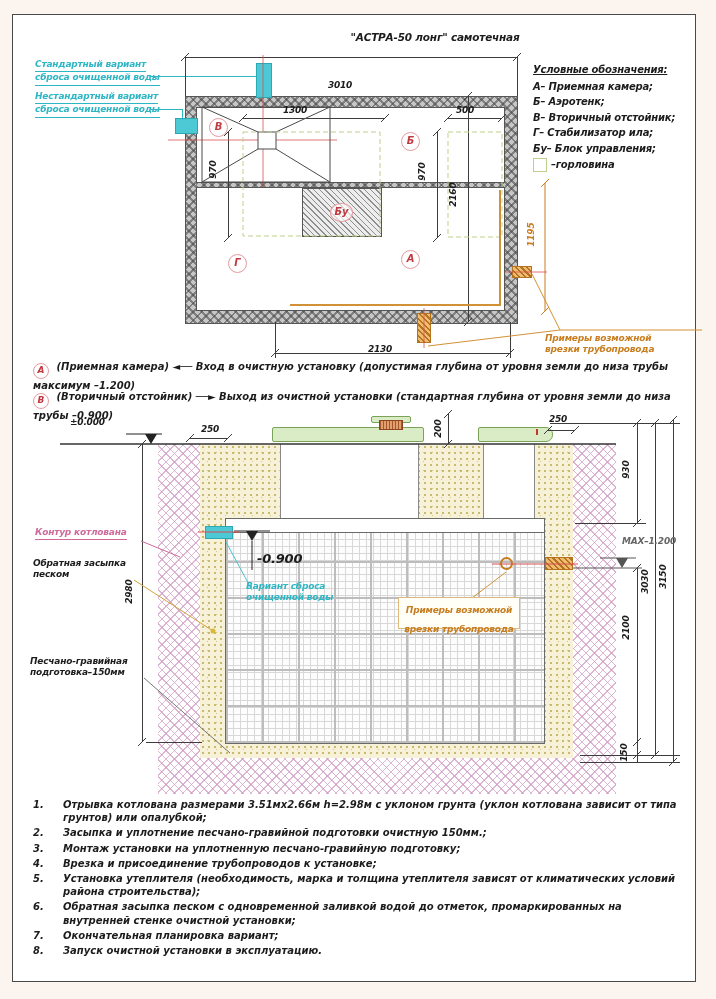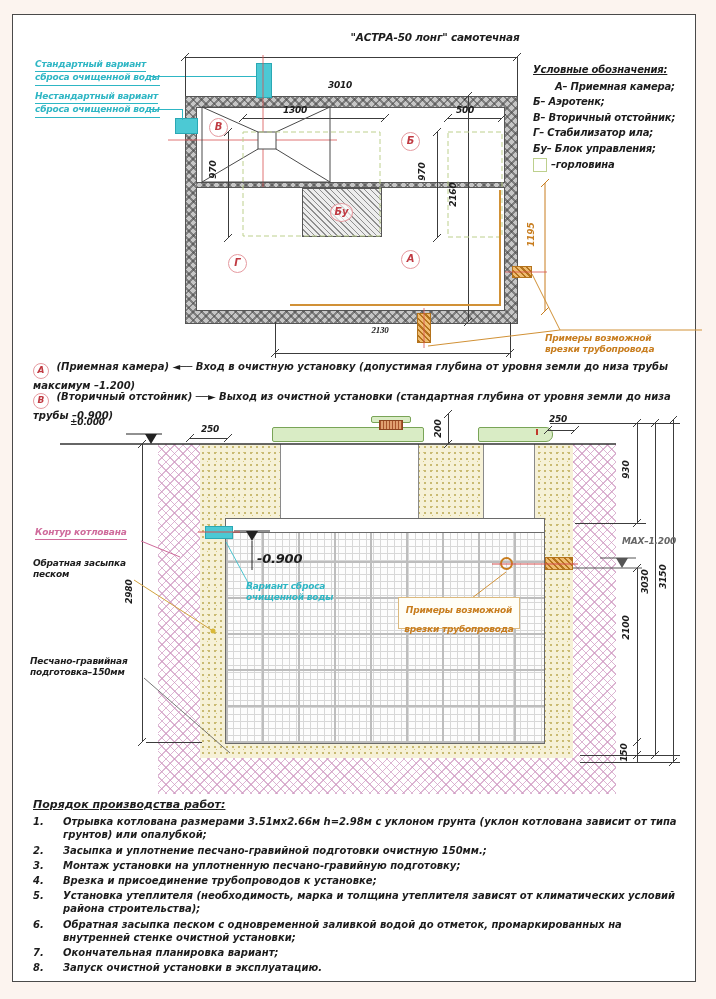--- a/index.html
+++ b/index.html
@@ -134,39 +134,39 @@
   <div class="circ" style="left:401px;top:250px;"><span>А</span></div>
   <div class="circ" style="left:330px;top:203px;width:21px;"><span>Бу</span></div>
 
   <div class="txt c" style="left:310px;top:43px;width:60px;margin-top:37px;">3010</div>
   <div class="txt c" style="left:270px;top:105px;width:50px;">1300</div>
   <div class="txt c" style="left:445px;top:105px;width:40px;">500</div>
   <div class="txt c rot" style="left:194px;top:164px;width:40px;">970</div>
   <div class="txt c rot" style="left:403px;top:166px;width:40px;">970</div>
   <div class="txt c rot" style="left:434px;top:189px;width:40px;">2160</div>
   <div class="txt c rot orange" style="left:512px;top:229px;width:40px;">1195</div>
-  <div class="txt c" style="left:350px;top:325px;width:60px;font-family:Liberation Serif, serif;">2130</div>
+  <div class="txt c" style="left:350px;top:344px;width:60px;">2130</div>
 
   <div class="txt cyan" style="left:35px;top:59px;">
     <span class="ul" style="display:inline-block;">Стандартный вариант</span><br>
     <span class="ul" style="display:inline-block;">сброса очищенной воды</span>
   </div>
   <div class="txt cyan" style="left:35px;top:91px;">
     <span class="ul" style="display:inline-block;">Нестандартный вариант</span><br>
     <span class="ul" style="display:inline-block;">сброса очищенной воды</span>
   </div>
 
   <div class="txt orange" style="left:545px;top:333px;">
     <span>Примеры возможной</span><br>
     <span>врезки трубопровода</span>
   </div>
 
   <div class="abs" style="left:533px;top:64px;width:170px;">
     <div class="txt" style="position:static;font-size:10px;text-decoration:underline;">Условные обозначения:</div>
-    <div class="txt" style="position:static;font-size:10px;margin-top:4px;margin-left:22px;">А– Приемная камера;</div>
+    <div class="txt" style="position:static;font-size:10px;margin-top:4px;">А– Приемная камера;</div>
     <div class="txt" style="position:static;font-size:10px;margin-top:3px;">Б– Аэротенк;</div>
     <div class="txt" style="position:static;font-size:10px;margin-top:3px;">В– Вторичный отстойник;</div>
     <div class="txt" style="position:static;font-size:10px;margin-top:3px;">Г– Стабилизатор ила;</div>
     <div class="txt" style="position:static;font-size:10px;margin-top:3px;">Бу– Блок управления;</div>
     <div style="display:flex;align-items:center;margin-top:3px;text-align:center;">
       <span style="display:inline-block;width:12px;height:12px;border:1px solid #bdd08d;margin-right:4px;"></span>
       <span class="txt" style="position:static;font-size:10px;">–горловина</span>
     </div>
   </div>
 
@@ -282,21 +282,20 @@
   <div class="txt cyan" style="left:246px;top:581px;">
     <span>Вариант сброса</span><br>
     <span>очищенной воды</span>
   </div>
   <div class="abs" style="left:398px;top:597px;width:120px;height:30px;border:1px solid #dcb97e;background:#fffef7;text-align:center;">
     <span class="txt orange" style="position:static;">Примеры возможной</span><br>
     <span class="txt orange" style="position:static;">врезки трубопровода</span>
   </div>
 
   <div class="wl">
-    <div class="wl-title">Порядок производства работ:</div>
     <div class="wl-row">
         <span class="wl-num">1.</span>
         <span class="wl-text">Отрывка котлована размерами 3.51мх2.66м h=2.98м с уклоном грунта (уклон котлована зависит от типа грунтов) или опалубкой;</span>
       </div>
     <div class="wl-row">
         <span class="wl-num">2.</span>
         <span class="wl-text">Засыпка и уплотнение песчано-гравийной подготовки очистную 150мм.;</span>
       </div>
     <div class="wl-row">
         <span class="wl-num">3.</span>

